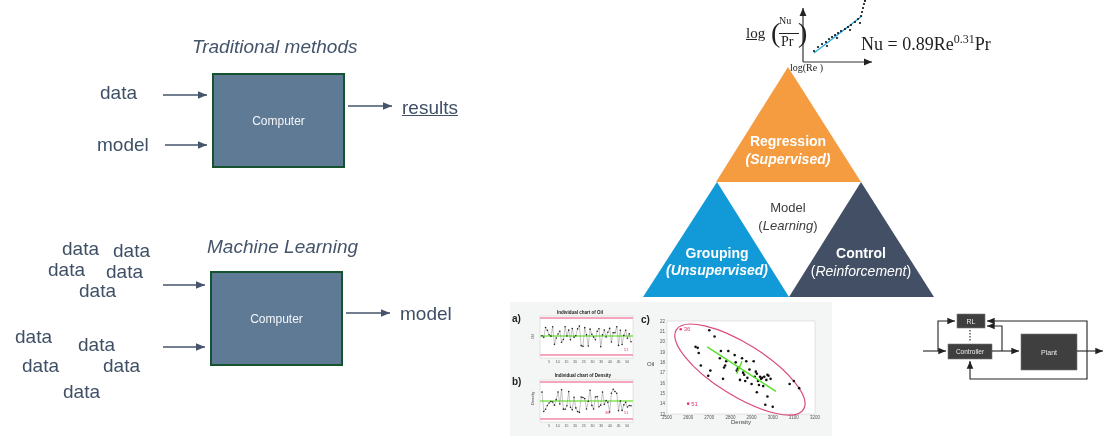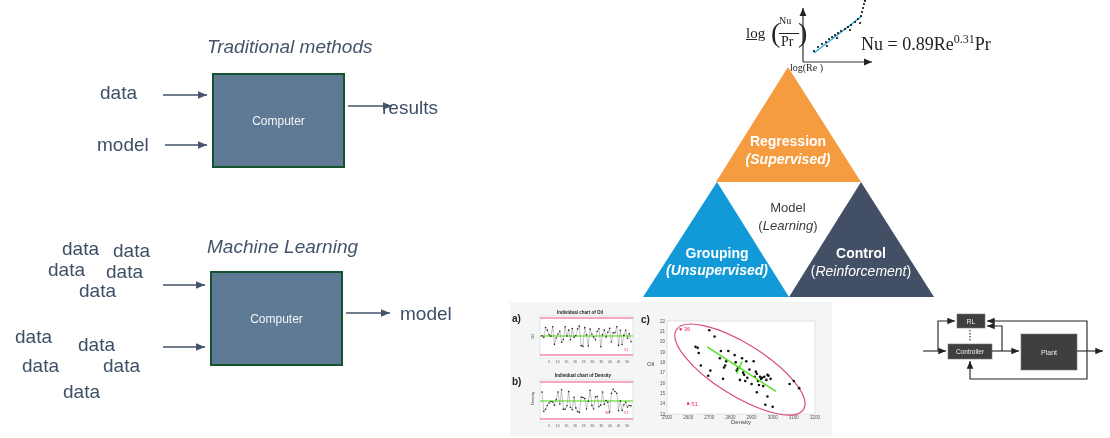--- a/index.html
+++ b/index.html
@@ -10,27 +10,27 @@
   .lbl { font-size:19px; color:#3e4f66; white-space:nowrap; }
   .box { background:#5f7a95; border:2px solid #14532d; color:#f3f6f9; font-size:12px;
          display:flex; align-items:center; justify-content:center; box-sizing:border-box; }
   svg { position:absolute; left:0; top:0; overflow:visible; }
   .math { font-family:"Liberation Serif", serif; color:#222; white-space:nowrap; }
   .tri-text { text-anchor:middle; font-family:"Liberation Sans", sans-serif; }
 </style>
 </head>
 <body>
 
-<div class="abs heading" style="left:192px;top:36px;margin-left:15px;">Traditional methods</div>
+<div class="abs heading" style="left:192px;top:36px;">Traditional methods</div>
 <div class="abs lbl" style="left:100px;top:82px;">data</div>
 <div class="abs lbl" style="left:97px;top:134px;">model</div>
 <div class="abs box" style="left:212px;top:73px;width:133px;height:95px;">
   <span>Computer</span>
 </div>
-<div class="abs lbl" style="left:382px;top:97px;">results</div>
+<div class="abs lbl" style="left:402px;top:97px;text-decoration:underline;">results</div>
 
 <div class="abs heading" style="left:207px;top:236px;">Machine Learning</div>
 <div class="abs lbl" style="left:62px;top:238px;">data</div>
 <div class="abs lbl" style="left:113px;top:240px;">data</div>
 <div class="abs lbl" style="left:48px;top:259px;">data</div>
 <div class="abs lbl" style="left:106px;top:261px;">data</div>
 <div class="abs lbl" style="left:79px;top:280px;">data</div>
 <div class="abs lbl" style="left:15px;top:326px;">data</div>
 <div class="abs lbl" style="left:78px;top:334px;">data</div>
 <div class="abs lbl" style="left:22px;top:355px;">data</div>

